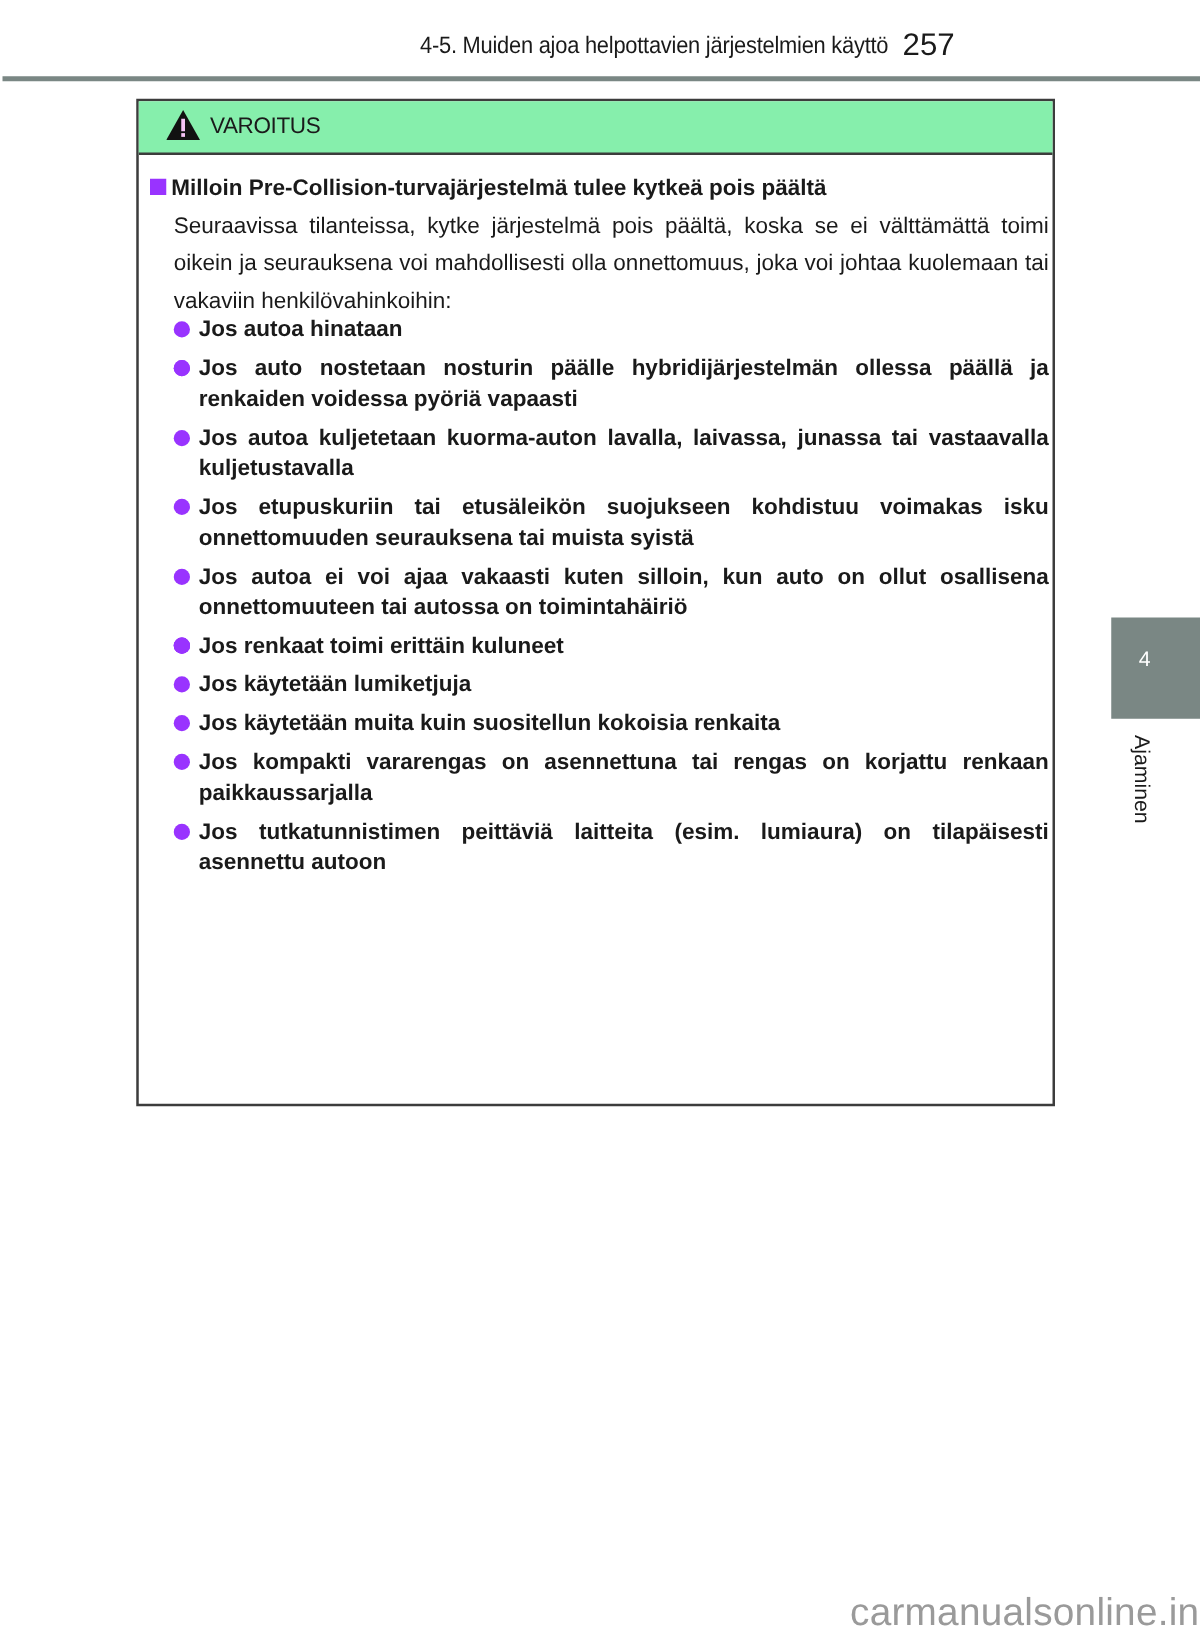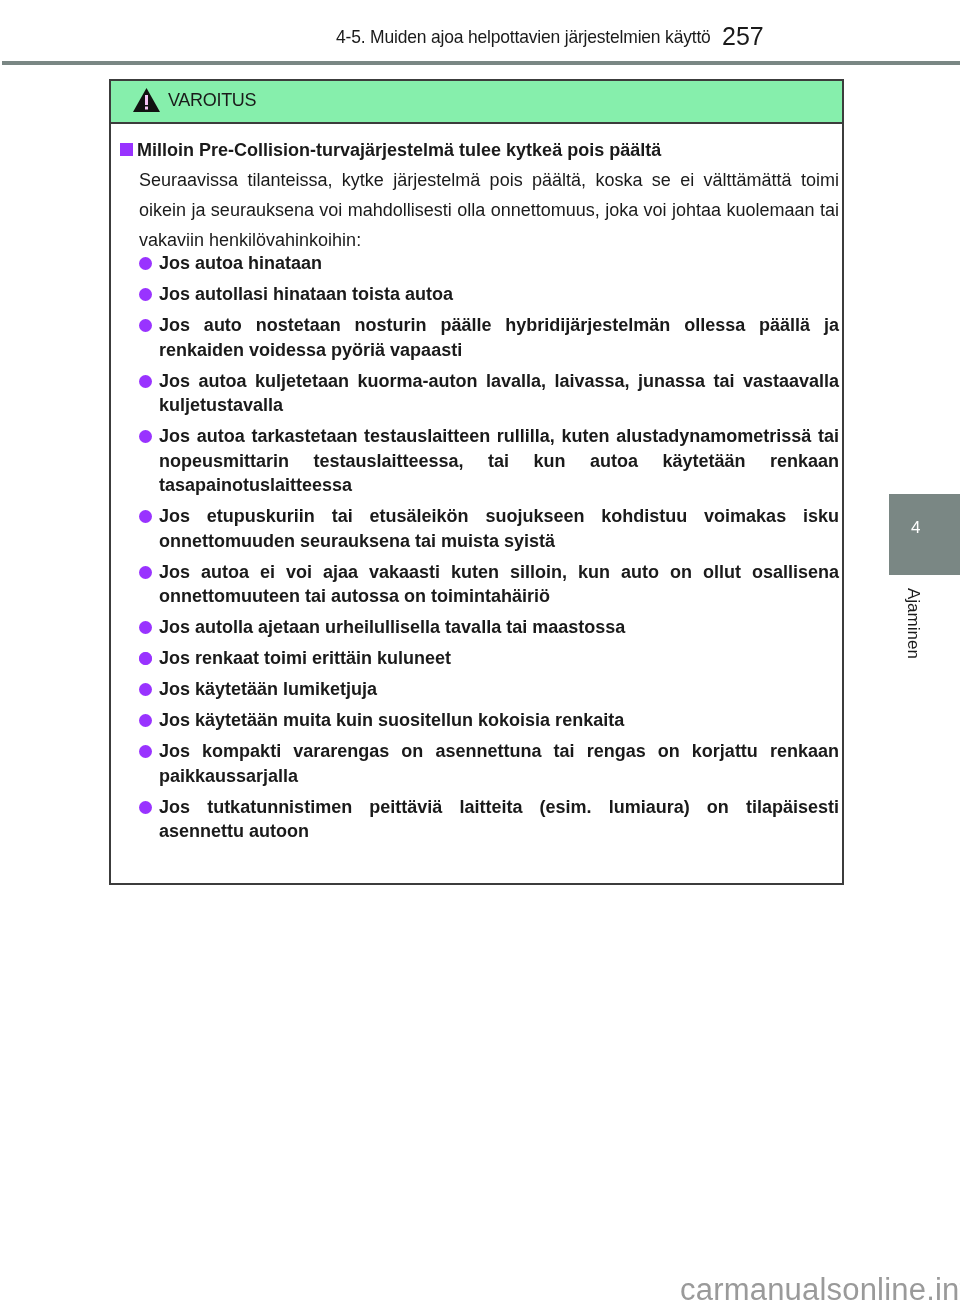--- a/index.html
+++ b/index.html
@@ -102,27 +102,26 @@
   </div>
 
   <div class="section-heading">
     <span class="square-marker"></span><span>Milloin Pre-Collision-turvajärjestelmä tulee kytkeä pois päältä</span>
   </div>
 
   <div class="intro">Seuraavissa tilanteissa, kytke järjestelmä pois päältä, koska se ei välttämättä toimi oikein ja seurauksena voi mahdollisesti olla onnettomuus, joka voi johtaa kuolemaan tai vakaviin henkilövahinkoihin:</div>
 
   <ul class="bullets">
     <li class="bullet"><span class="bullet-dot"></span><span>Jos autoa hinataan</span></li>
-    <li class="bullet"><span class="bullet-dot"></span><span>Jos autollasi hinataan toista autoa</span></li>
+    <li class="bullet"><span class="bullet-dot"></span></li>
     <li class="bullet"><span class="bullet-dot"></span><span>Jos auto nostetaan nosturin päälle hybridijärjestelmän ollessa päällä ja renkaiden voidessa pyöriä vapaasti</span></li>
     <li class="bullet"><span class="bullet-dot"></span><span>Jos autoa kuljetetaan kuorma-auton lavalla, laivassa, junassa tai vastaavalla kuljetustavalla</span></li>
-    <li class="bullet"><span class="bullet-dot"></span><span>Jos autoa tarkastetaan testauslaitteen rullilla, kuten alustadynamometrissä tai nopeusmittarin testauslaitteessa, tai kun autoa käytetään renkaan tasapainotuslaitteessa</span></li>
     <li class="bullet"><span class="bullet-dot"></span><span>Jos etupuskuriin tai etusäleikön suojukseen kohdistuu voimakas isku onnettomuuden seurauksena tai muista syistä</span></li>
     <li class="bullet"><span class="bullet-dot"></span><span>Jos autoa ei voi ajaa vakaasti kuten silloin, kun auto on ollut osallisena onnettomuuteen tai autossa on toimintahäiriö</span></li>
-    <li class="bullet"><span class="bullet-dot"></span><span>Jos autolla ajetaan urheilullisella tavalla tai maastossa</span></li>
+    <li class="bullet"><span class="bullet-dot"></span></li>
     <li class="bullet"><span class="bullet-dot"></span></li>
     <li class="bullet"><span class="bullet-dot"></span><span>Jos renkaat toimi erittäin kuluneet</span></li>
     <li class="bullet"><span class="bullet-dot"></span><span>Jos käytetään lumiketjuja</span></li>
     <li class="bullet"><span class="bullet-dot"></span><span>Jos käytetään muita kuin suositellun kokoisia renkaita</span></li>
     <li class="bullet"><span class="bullet-dot"></span><span>Jos kompakti vararengas on asennettuna tai rengas on korjattu renkaan paikkaussarjalla</span></li>
     <li class="bullet"><span class="bullet-dot"></span><span>Jos tutkatunnistimen peittäviä laitteita (esim. lumiaura) on tilapäisesti asennettu autoon</span></li>
   </ul>
 </div>
 
 <div class="watermark">carmanualsonline.info</div>

